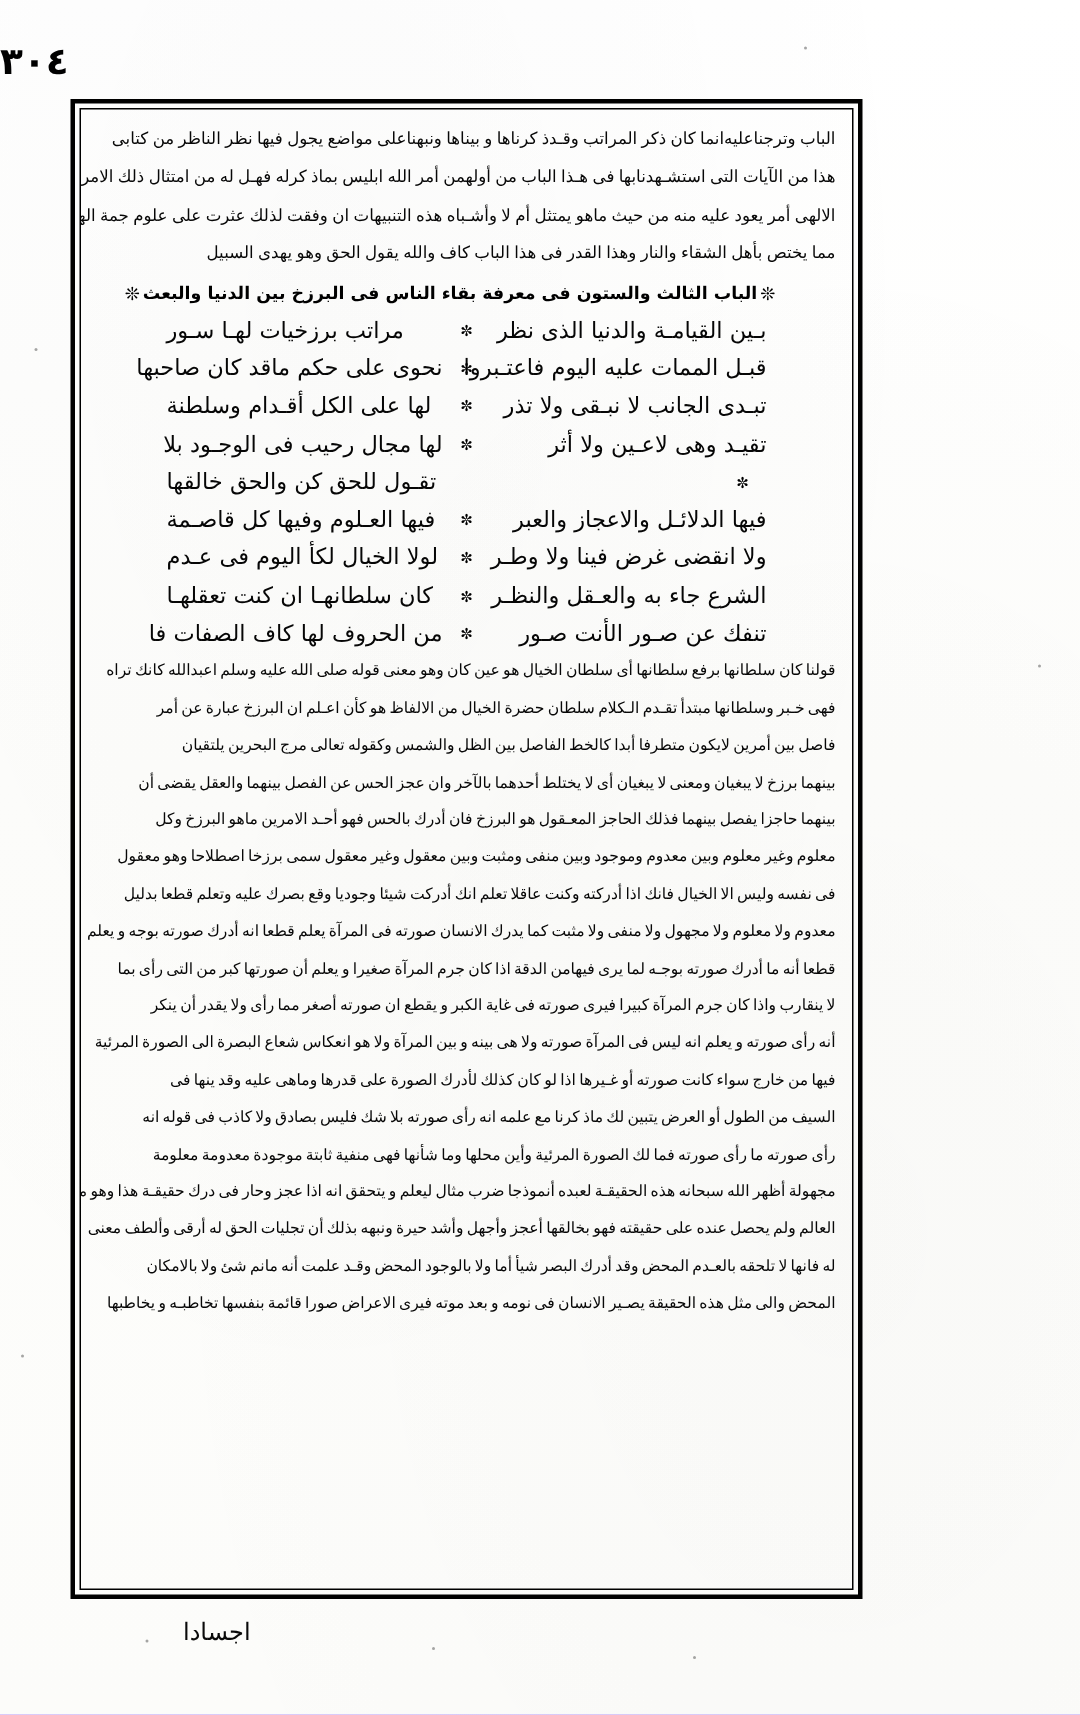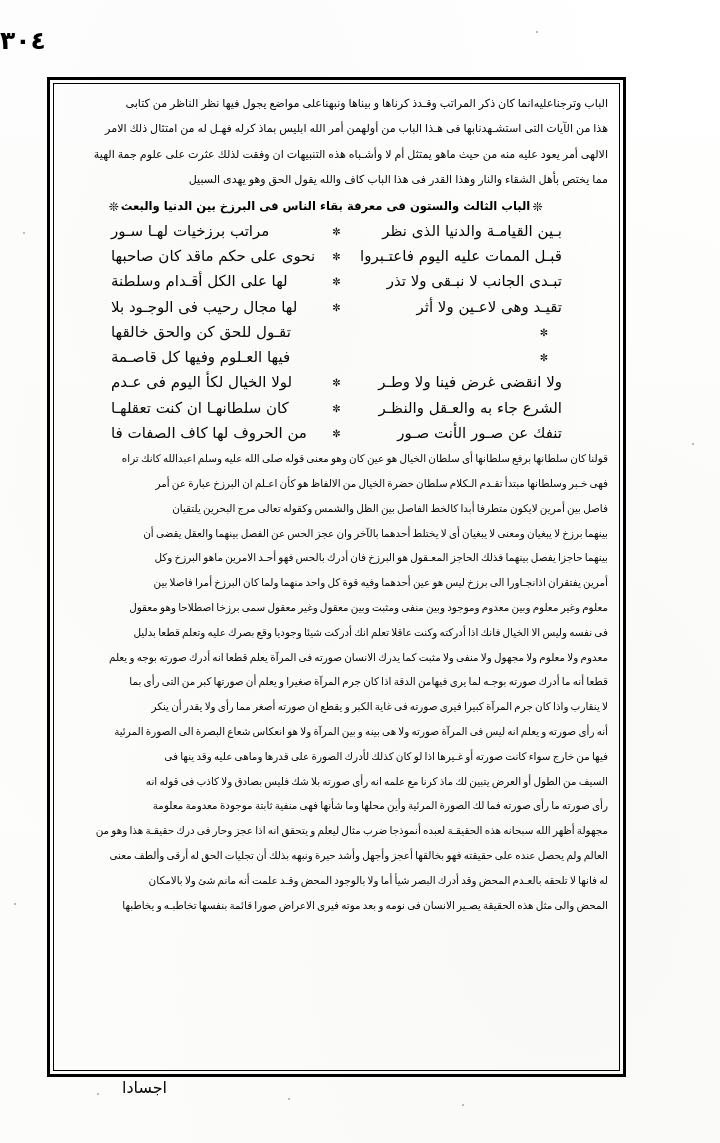--- a/index.html
+++ b/index.html
@@ -45,23 +45,23 @@
     font-family: "DejaVu Sans", sans-serif;
     font-size: 25px;
     font-weight: 700;
     letter-spacing: 1px;
     color: #000;
   }
 
   
   #text-frame {
     position: absolute;
-    top: 77px;
+    top: 66px;
     left: 47px;
-    width: 579px;
+    width: 528px;
     height: 1000px;
     border: 3px solid #000;
     box-sizing: border-box;
     background: transparent;
   }
   #text-frame-inner {
     position: absolute;
     top: 3px;
     left: 3px;
     right: 3px;
@@ -238,20 +238,21 @@
             <span class="verse-star">✼</span>
             <span class="hemistich second">لها مجال رحيب فى الوجـود بلا</span>
           </div>
 
           <div class="verse-row">
             <span class="verse-star">✼</span>
             <span class="hemistich second">تقـول للحق كن والحق خالقها</span>
           </div>
 
           <div class="verse-row">
+            <span class="hemistich first">فيها الدلائـل والاعجاز والعبر</span>
             <span class="verse-star">✼</span>
             <span class="hemistich second">فيها العـلوم وفيها كل قاصـمة</span>
           </div>
 
           <div class="verse-row">
             <span class="hemistich first">ولا انقضى غرض فينا ولا وطـر</span>
             <span class="verse-star">✼</span>
             <span class="hemistich second">لولا الخيال لكأ اليوم فى عـدم</span>
           </div>
 
@@ -268,21 +269,20 @@
           </div>
 
         </div>
 
         <div class="prose-block dense">
           <span class="prose-line">قولنا  كان سلطانها برفع سلطانها أى سلطان الخيال هو عين كان وهو معنى قوله صلى الله عليه وسلم اعبدالله كانك تراه</span>
           <span class="prose-line">فهى خـبر وسلطانها مبتدأ تقـدم الـكلام سلطان حضرة الخيال من الالفاظ هو كأن اعـلم ان البرزخ عبارة عن أمر</span>
           <span class="prose-line">فاصل بين أمرين لايكون متطرفا أبدا  كالخط الفاصل بين الظل والشمس وكقوله تعالى  مرج البحرين يلتقيان</span>
           <span class="prose-line">بينهما برزخ لا يبغيان  ومعنى لا يبغيان أى لا يختلط أحدهما بالآخر وان عجز الحس عن الفصل بينهما والعقل يقضى أن</span>
           <span class="prose-line">بينهما حاجزا يفصل بينهما فذلك الحاجز المعـقول هو البرزخ  فان أدرك بالحس فهو أحـد الامرين ماهو البرزخ وكل</span>
-          <span class="prose-line">أمرين يفتقران اذانجـاورا الى برزخ ليس هو عين أحدهما وفيه قوة كل واحد منهما ولما  كان البرزخ أمرا فاصلا بين</span>
           <span class="prose-line">معلوم وغير معلوم وبين معدوم وموجود وبين منفى ومثبت وبين معقول وغير معقول سمى برزخا اصطلاحا وهو معقول</span>
           <span class="prose-line">فى نفسه وليس الا الخيال فانك اذا أدركته وكنت عاقلا تعلم انك أدركت شيئا وجوديا وقع بصرك عليه وتعلم قطعا بدليل</span>
           <span class="prose-line">معدوم ولا معلوم ولا مجهول ولا منفى ولا مثبت كما يدرك الانسان صورته فى المرآة يعلم قطعا انه أدرك صورته بوجه و يعلم</span>
           <span class="prose-line">قطعا أنه ما أدرك صورته بوجـه لما يرى فيهامن الدقة اذا كان جرم المرآة صغيرا و يعلم أن صورتها  كبر من التى رأى بما</span>
           <span class="prose-line">لا ينقارب واذا كان جرم المرآة كبيرا فيرى صورته فى غاية الكبر و يقطع ان صورته أصغر مما رأى  ولا يقدر أن ينكر</span>
           <span class="prose-line">أنه رأى صورته و يعلم انه ليس فى المرآة صورته ولا هى بينه و بين المرآة ولا هو انعكاس شعاع البصرة الى الصورة المرئية</span>
           <span class="prose-line">فيها من خارج سواء كانت صورته أو غـيرها اذا لو كان كذلك لأدرك الصورة على قدرها وماهى عليه وقد ينها فى</span>
           <span class="prose-line">السيف من الطول أو العرض يتبين لك ماذ  كرنا مع علمه انه رأى صورته بلا شك فليس بصادق ولا  كاذب فى قوله انه</span>
           <span class="prose-line">رأى صورته ما رأى صورته فما لك الصورة المرئية  وأين محلها وما شأنها فهى منفية ثابتة موجودة معدومة معلومة</span>
           <span class="prose-line">مجهولة أظهر الله سبحانه هذه الحقيقـة لعبده أنموذجا ضرب مثال ليعلم و يتحقق انه اذا عجز وحار فى درك حقيقـة هذا وهو من</span>

